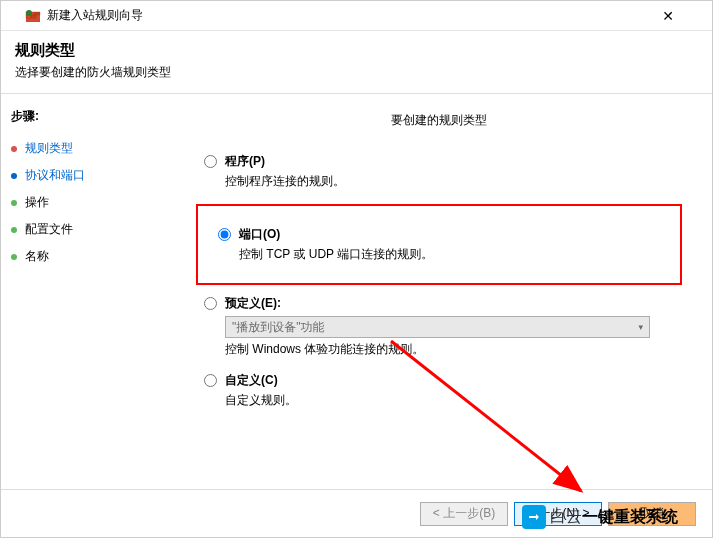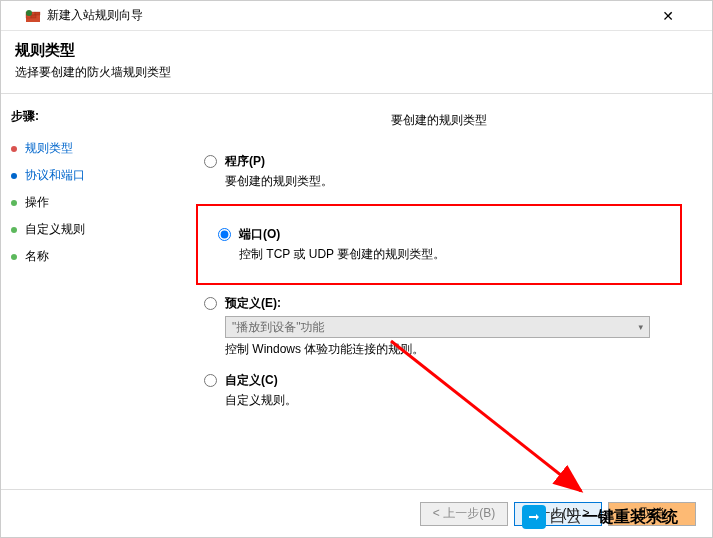--- a/index.html
+++ b/index.html
@@ -89,48 +89,48 @@
         <div class="sidebar-item current">
           <span class="sidebar-bullet"></span>
           <span class="sidebar-label">协议和端口</span>
         </div>
         <div class="sidebar-item pending">
           <span class="sidebar-bullet"></span>
           <span class="sidebar-label">操作</span>
         </div>
         <div class="sidebar-item pending">
           <span class="sidebar-bullet"></span>
-          <span class="sidebar-label">自定义规则</span>
+          <span class="sidebar-label">配置文件</span>
         </div>
         <div class="sidebar-item pending">
           <span class="sidebar-bullet"></span>
           <span class="sidebar-label">名称</span>
         </div>
       </div>
   </div>
 
   <div class="main-panel">
     <div class="main-question">要创建的规则类型</div>
     <div id="options-container">
         <div>
     <div class="option-group">
       <div class="option-row">
         <input type="radio" name="ruletype" class="radio" style="">
         <span class="option-label">程序(P)</span>
       </div>
-            <div class="option-desc">要创建的规则类型。</div>
+            <div class="option-desc">控制程序连接的规则。</div>
           </div>
         </div>
         <div class="highlight-box">
     <div class="option-group">
       <div class="option-row">
         <input type="radio" name="ruletype" class="radio" checked="" style="">
         <span class="option-label">端口(O)</span>
       </div>
-            <div class="option-desc">控制 TCP 或 UDP 要创建的规则类型。</div>
+            <div class="option-desc">控制 TCP 或 UDP 端口连接的规则。</div>
           </div>
         </div>
         <div>
     <div class="option-group">
       <div class="option-row">
         <input type="radio" name="ruletype" class="radio" style="">
         <span class="option-label">预定义(E):</span>
       </div>
             <div class="dropdown">
               <span>"播放到设备"功能</span>

